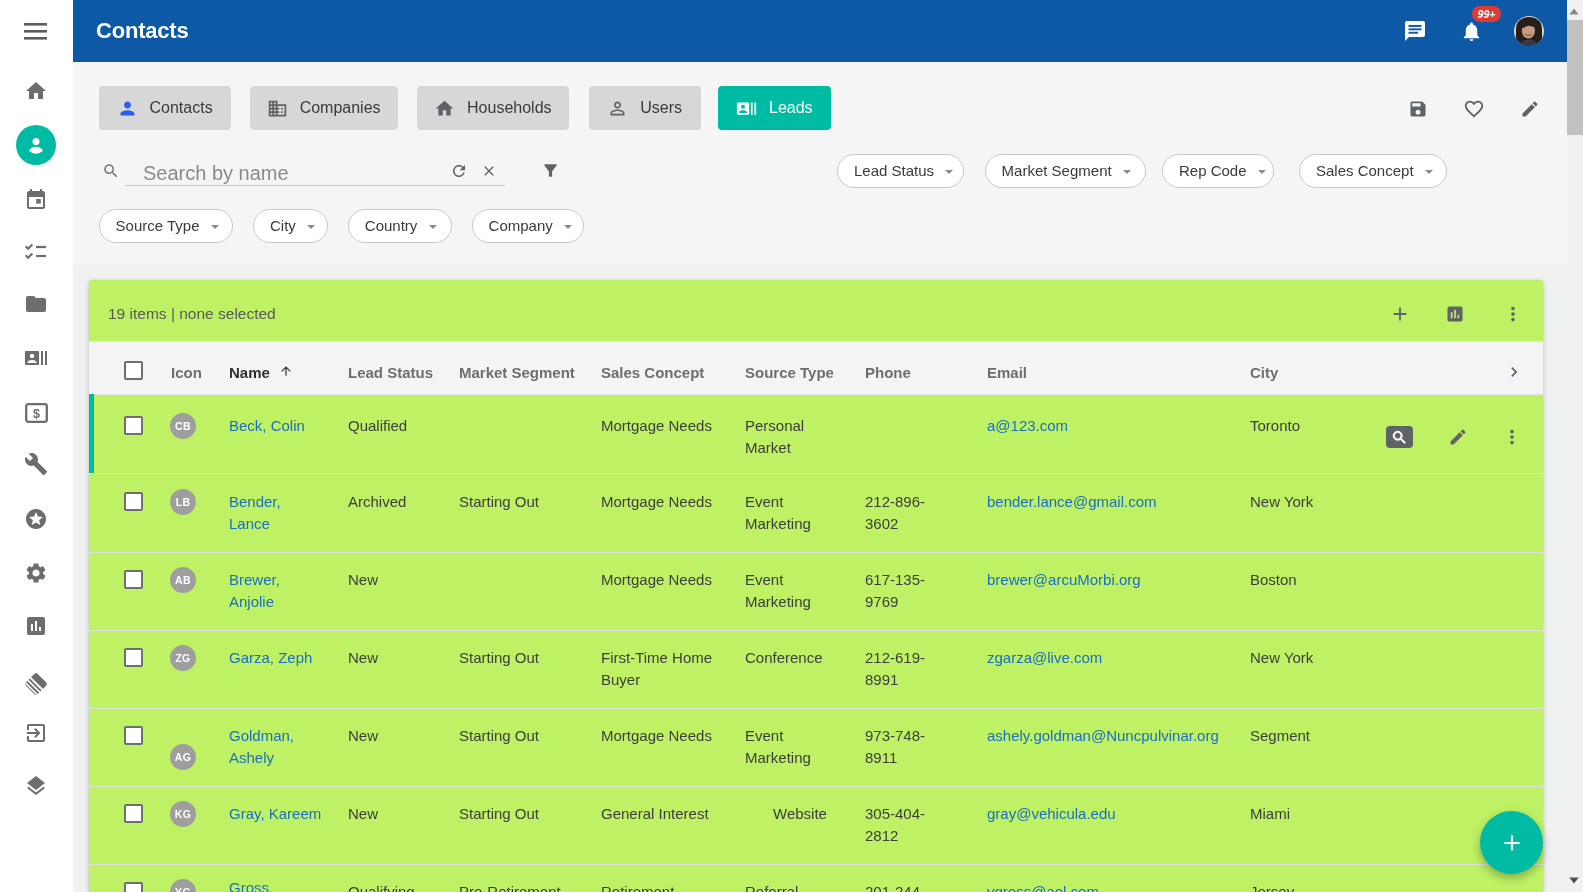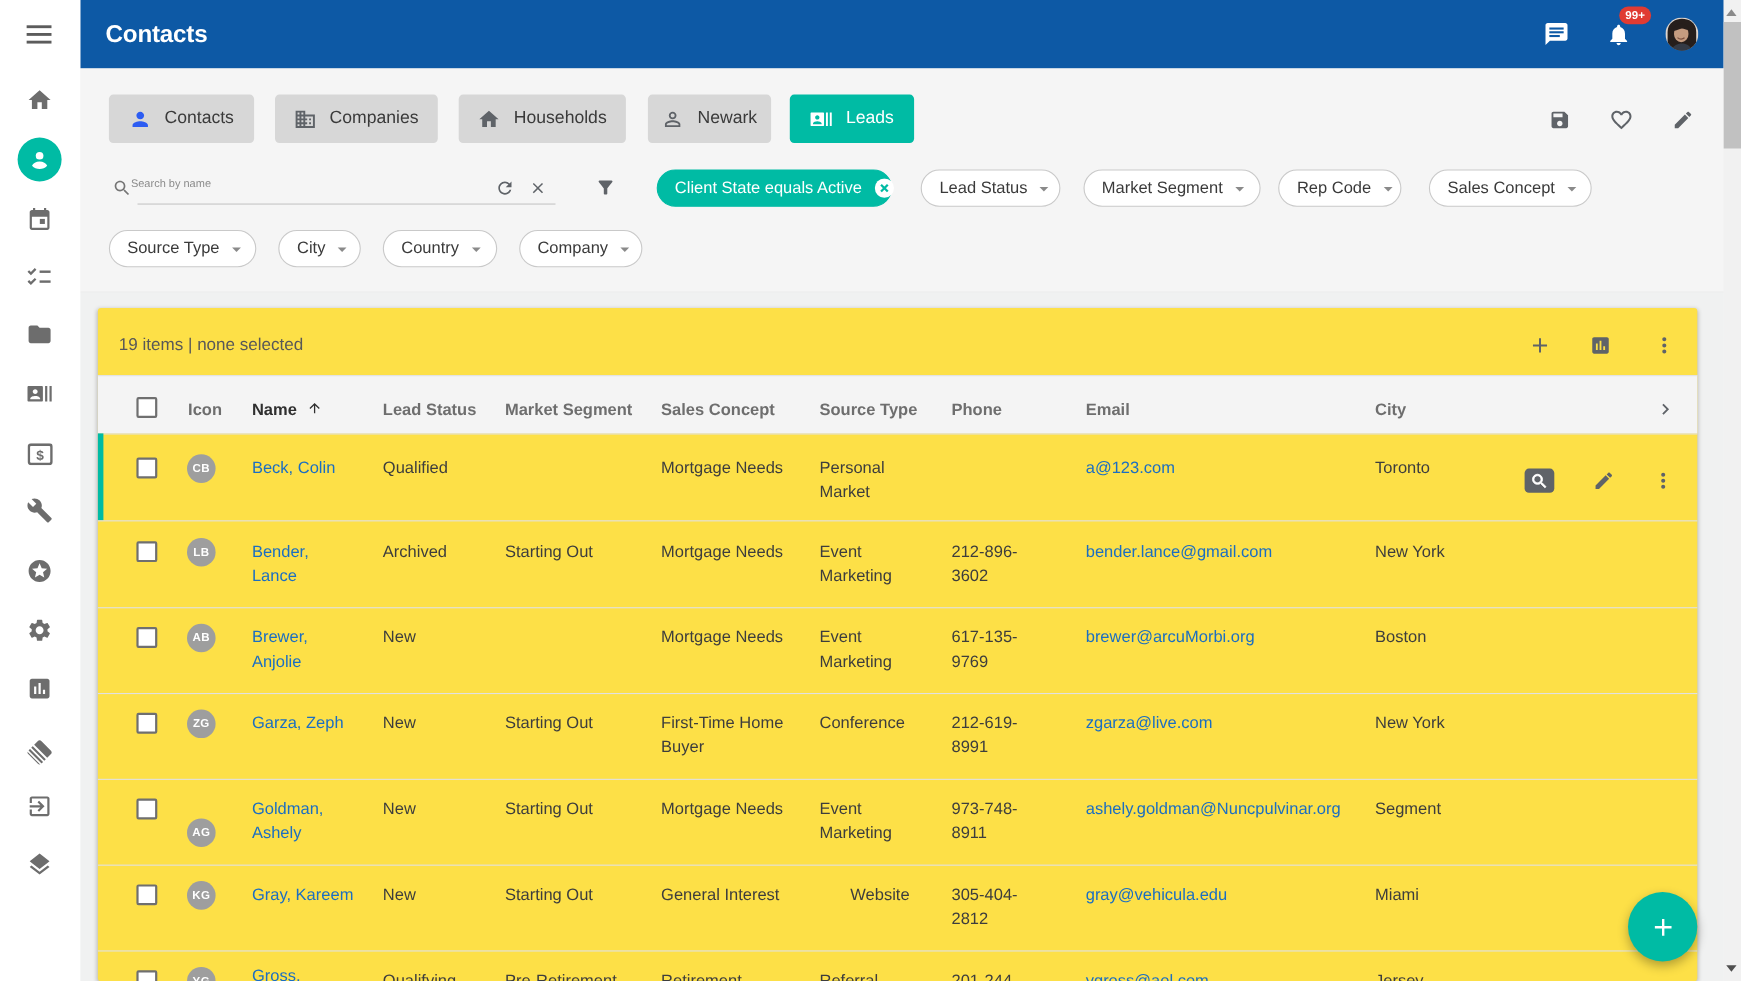--- a/index.html
+++ b/index.html
@@ -17,21 +17,21 @@
   #content { position:absolute; left:73px; top:62px; width:1494px; height:830px; background:#f0f1f1; }
   #toolbarbg { position:absolute; left:0; top:0; width:1494px; height:204px; background:#f5f5f5; border-bottom:1px solid #ebebeb; }
   .tabbtn { position:absolute; top:24px; height:44px; background:#d7d7d7; border-radius:4px;
             display:flex; align-items:center; justify-content:center; gap:12px;
             font-size:16px; color:#3a3a3a; }
   .chip { position:absolute; top:91.5px; height:34px; background:#fff; border:1px solid #c9c9c9; border-radius:17.5px;
           display:flex; align-items:center; font-size:15px; color:#3a3a3a; padding:0 14px 0 16px; gap:11px; }
   .chip span { white-space:nowrap; } .chip svg { flex:none; }
   .chip .car { width:0; height:0; border-left:4.5px solid transparent; border-right:4.5px solid transparent; border-top:4.5px solid #8a8a8a; margin-top:2px; flex:none; }
   
-  #card { position:absolute; left:16px; top:218px; width:1454px; height:612px; background:#fde047;
+  #card { position:absolute; left:16px; top:218px; width:1454px; height:612px; background:#bef264;
           border-radius:3px; box-shadow:0 1px 4px rgba(0,0,0,.25); }
   .hdr-lbl { position:absolute; top:21px; font-size:15px; font-weight:bold; color:#6e6e6e; }
   .row { position:absolute; left:0; width:1454px; border-top:1px solid #e1e1e1; }
   .cell { position:absolute; font-size:15px; color:#3d3d3d; line-height:22px; }
   .lnk { color:#1b6ec2; }
   .cbox { position:absolute; width:19px; height:19px; border:2px solid #6f6f6f; border-radius:2px; background:#fff; }
   .avat { position:absolute; width:26px; height:26px; border-radius:50%; background:#9e9e9e; color:#fff;
           font-size:10.5px; font-weight:bold; display:flex; align-items:center; justify-content:center; letter-spacing:.3px; }
   
   #sbar { position:absolute; right:0; top:0; width:16px; height:892px; background:#f1f1f1; z-index:10; }
@@ -131,21 +131,21 @@
     <svg class="abs" style="left:1330px;top:19px" width="24" height="24" viewBox="0 0 24 24">
       <path d="M20 2H4c-1.1 0-2 .9-2 2v18l4-4h14c1.1 0 2-.9 2-2V4c0-1.1-.9-2-2-2z" fill="#fff"></path>
       <rect x="5.5" y="6" width="13" height="1.9" fill="#0d59a5"></rect>
         <rect x="5.5" y="9.4" width="13" height="1.9" fill="#0d59a5"></rect>
         <rect x="5.5" y="12.8" width="9.5" height="1.9" fill="#0d59a5"></rect>
     </svg>
 
     <svg class="abs" style="left:1387px;top:20px" width="23" height="23" viewBox="0 0 24 24">
       <path d="M12 22c1.1 0 2-.9 2-2h-4c0 1.1.9 2 2 2zm6-6v-5c0-3.07-1.63-5.64-4.5-6.32V4c0-.83-.67-1.5-1.5-1.5s-1.5.67-1.5 1.5v.68C7.64 5.36 6 7.92 6 11v5l-2 2v1h16v-1l-2-2z" fill="#fff"></path>
     </svg>
-    <div class="abs" style="left:1399px;top:6px;width:29px;height:16px;background:#e03b32;border-radius:8px;color:#fff;font-size:10.5px;font-weight:bold;display:flex;align-items:center;justify-content:center;">99+</div>
+    <div class="abs" style="left:1399px;top:6px;width:29px;height:16px;background:#e03b32;border-radius:8px;color:#fff;font-size:10.5px;font-weight:bold;display:flex;align-items:center;justify-content:center;font-style:italic;">99+</div>
 
     <svg class="abs" style="left:1441px;top:16px" width="30" height="30" viewBox="0 0 30 30">
       <defs>
           <clipPath id="avc">
             <circle cx="15" cy="15" r="15"></circle>
           </clipPath>
         </defs>
       <g clip-path="url(#avc)">
         <rect width="30" height="30" fill="#ded5ce"></rect>
         <path d="M2 32 L2 13 C2 4 10 1 15 1 C21 1 28 4 28 13 L28 32 Z" fill="#261e1b"></path>
@@ -174,21 +174,21 @@
     <div class="tabbtn" style="left:176.6px;width:148px">
       <svg width="21" height="21" viewBox="0 0 24 24">
           <path d="M12 7V3H2v18h20V7H12zM6 19H4v-2h2v2zm0-4H4v-2h2v2zm0-4H4V9h2v2zm0-4H4V5h2v2zm4 12H8v-2h2v2zm0-4H8v-2h2v2zm0-4H8V9h2v2zm0-4H8V5h2v2zm10 12h-8v-2h2v-2h-2v-2h2v-2h-2V9h8v10zm-2-8h-2v2h2v-2zm0 4h-2v2h2v-2z" fill="#5f6368"></path>
         </svg>
       <span>Companies</span>
     </div>
     <div class="tabbtn" style="left:515.7px;width:112px">
       <svg width="21" height="21" viewBox="0 0 24 24">
           <path d="M12 5.9a2.1 2.1 0 1 1 0 4.2 2.1 2.1 0 0 1 0-4.2m0 9c2.97 0 6.1 1.46 6.1 2.1v1.1H5.9V17c0-.64 3.13-2.1 6.1-2.1M12 4C9.79 4 8 5.79 8 8s1.79 4 4 4 4-1.79 4-4-1.79-4-4-4zm0 9c-2.67 0-8 1.34-8 4v3h16v-3c0-2.66-5.33-4-8-4z" fill="#5f6368"></path>
         </svg>
-      <span>Newark</span>
+      <span>Users</span>
     </div>
     <div class="tabbtn" style="left:644.8px;width:113px;background:#00bba4;color:#fff">
       <svg width="21" height="21" viewBox="0 0 24 24">
           <path d="M21 5v14h2V5h-2zm-4 14h2V5h-2v14zM14 5H2c-.55 0-1 .45-1 1v12c0 .55.45 1 1 1h12c.55 0 1-.45 1-1V6c0-.55-.45-1-1-1zM8 7.75c1.24 0 2.25 1.01 2.25 2.25S9.24 12.25 8 12.25 5.75 11.24 5.75 10 6.76 7.75 8 7.75zM12.5 17h-9v-.75c0-1.5 3-2.25 4.5-2.25s4.5.75 4.5 2.25V17z" fill="#fff"></path>
         </svg>
       <span>Leads</span>
     </div>
 
     <svg class="abs" style="left:1335px;top:37px" width="20" height="20" viewBox="0 0 24 24">
         <path d="M17 3H5c-1.11 0-2 .9-2 2v14c0 1.1.89 2 2 2h14c1.1 0 2-.9 2-2V7l-4-4zm-5 16c-1.66 0-3-1.34-3-3s1.34-3 3-3 3 1.34 3 3-1.34 3-3 3zm3-10H5V5h10v4z" fill="#5f6368"></path>
@@ -196,39 +196,32 @@
     <svg class="abs" style="left:1390px;top:36px" width="22" height="22" viewBox="0 0 24 24">
         <path d="M16.5 3c-1.74 0-3.41.81-4.5 2.09C10.91 3.81 9.24 3 7.5 3 4.42 3 2 5.42 2 8.5c0 3.78 3.4 6.86 8.55 11.54L12 21.35l1.45-1.32C18.6 15.36 22 12.28 22 8.5 22 5.42 19.58 3 16.5 3zm-4.4 15.55l-.1.1-.1-.1C7.14 14.24 4 11.39 4 8.5 4 6.5 5.5 5 7.5 5c1.54 0 3.04.99 3.57 2.36h1.87C13.46 5.99 14.96 5 16.5 5c2 0 3.5 1.5 3.5 3.5 0 2.89-3.14 5.74-7.9 10.05z" fill="#5f6368"></path>
       </svg>
     <svg class="abs" style="left:1447px;top:37px" width="20" height="20" viewBox="0 0 24 24">
         <path d="M3 17.25V21h3.75L17.81 9.94l-3.75-3.75L3 17.25zM20.71 7.04c.39-.39.39-1.02 0-1.41l-2.34-2.34c-.39-.39-1.02-.39-1.41 0l-1.83 1.83 3.75 3.75 1.83-1.83z" fill="#5f6368"></path>
       </svg>
 
     <svg class="abs" style="left:29px;top:100px" width="18" height="18" viewBox="0 0 24 24">
         <path d="M15.5 14h-.79l-.28-.27C15.41 12.59 16 11.11 16 9.5 16 5.91 13.09 3 9.5 3S3 5.91 3 9.5 5.91 16 9.5 16c1.61 0 3.09-.59 4.23-1.57l.27.28v.79l5 4.99L20.49 19l-4.99-5zm-6 0C7.01 14 5 11.99 5 9.5S7.01 5 9.5 5 14 7.01 14 9.5 11.99 14 9.5 14z" fill="#757575"></path>
       </svg>
-    <div class="abs" style="left:46px;top:100px;font-size:10px;color:#8b8b8b">Search by name</div>
+    <div class="abs" style="left:70px;top:100px;font-size:20px;color:#8b8b8b">Search by name</div>
     <div class="abs" style="left:52px;top:123px;width:380px;height:1px;background:#c6c6c6"></div>
     <svg class="abs" style="left:377px;top:100px" width="18" height="18" viewBox="0 0 24 24">
         <path d="M17.65 6.35C16.2 4.9 14.21 4 12 4c-4.42 0-7.99 3.58-7.99 8s3.57 8 7.99 8c3.73 0 6.84-2.55 7.73-6h-2.08c-.82 2.33-3.04 4-5.65 4-3.31 0-6-2.69-6-6s2.69-6 6-6c1.66 0 3.14.69 4.22 1.78L13 11h7V4l-2.35 2.35z" fill="#5f6368"></path>
       </svg>
     <svg class="abs" style="left:408px;top:101px" width="16" height="16" viewBox="0 0 24 24">
         <path d="M19 6.41 17.59 5 12 10.59 6.41 5 5 6.41 10.59 12 5 17.59 6.41 19 12 13.41 17.59 19 19 17.59 13.41 12z" fill="#5f6368"></path>
       </svg>
     <svg class="abs" style="left:468px;top:99px" width="19" height="19" viewBox="0 0 24 24">
         <path d="M4.25 5.61C6.27 8.2 10 13 10 13v6c0 .55.45 1 1 1h2c.55 0 1-.45 1-1v-6s3.72-4.8 5.74-7.39A.998.998 0 0 0 18.95 4H5.04c-.83 0-1.3.95-.79 1.61z" fill="#5f6368"></path>
       </svg>
 
-    <div class="chip" style="left:523.5px;width:214px;background:#00bba4;border-color:#00bba4;color:#fff;justify-content:space-between;padding-right:6px">
-      <span>Client State equals Active</span>
-      <svg width="18" height="18" viewBox="0 0 20 20">
-          <circle cx="10" cy="10" r="9.7" fill="#fff"></circle>
-          <path d="M6.6 6.6 13.4 13.4 M13.4 6.6 6.6 13.4" stroke="#00bba4" stroke-width="2.3" fill="none"></path>
-        </svg>
-    </div>
     <div class="chip" style="left:764px;width:127px;justify-content:space-between">
         <span>Lead Status</span>
         <span class="car"></span>
       </div>
     <div class="chip" style="left:911.6px;width:161px;justify-content:space-between">
         <span>Market Segment</span>
         <span class="car"></span>
       </div>
     <div class="chip" style="left:1089px;width:112px;justify-content:space-between">
         <span>Rep Code</span>

